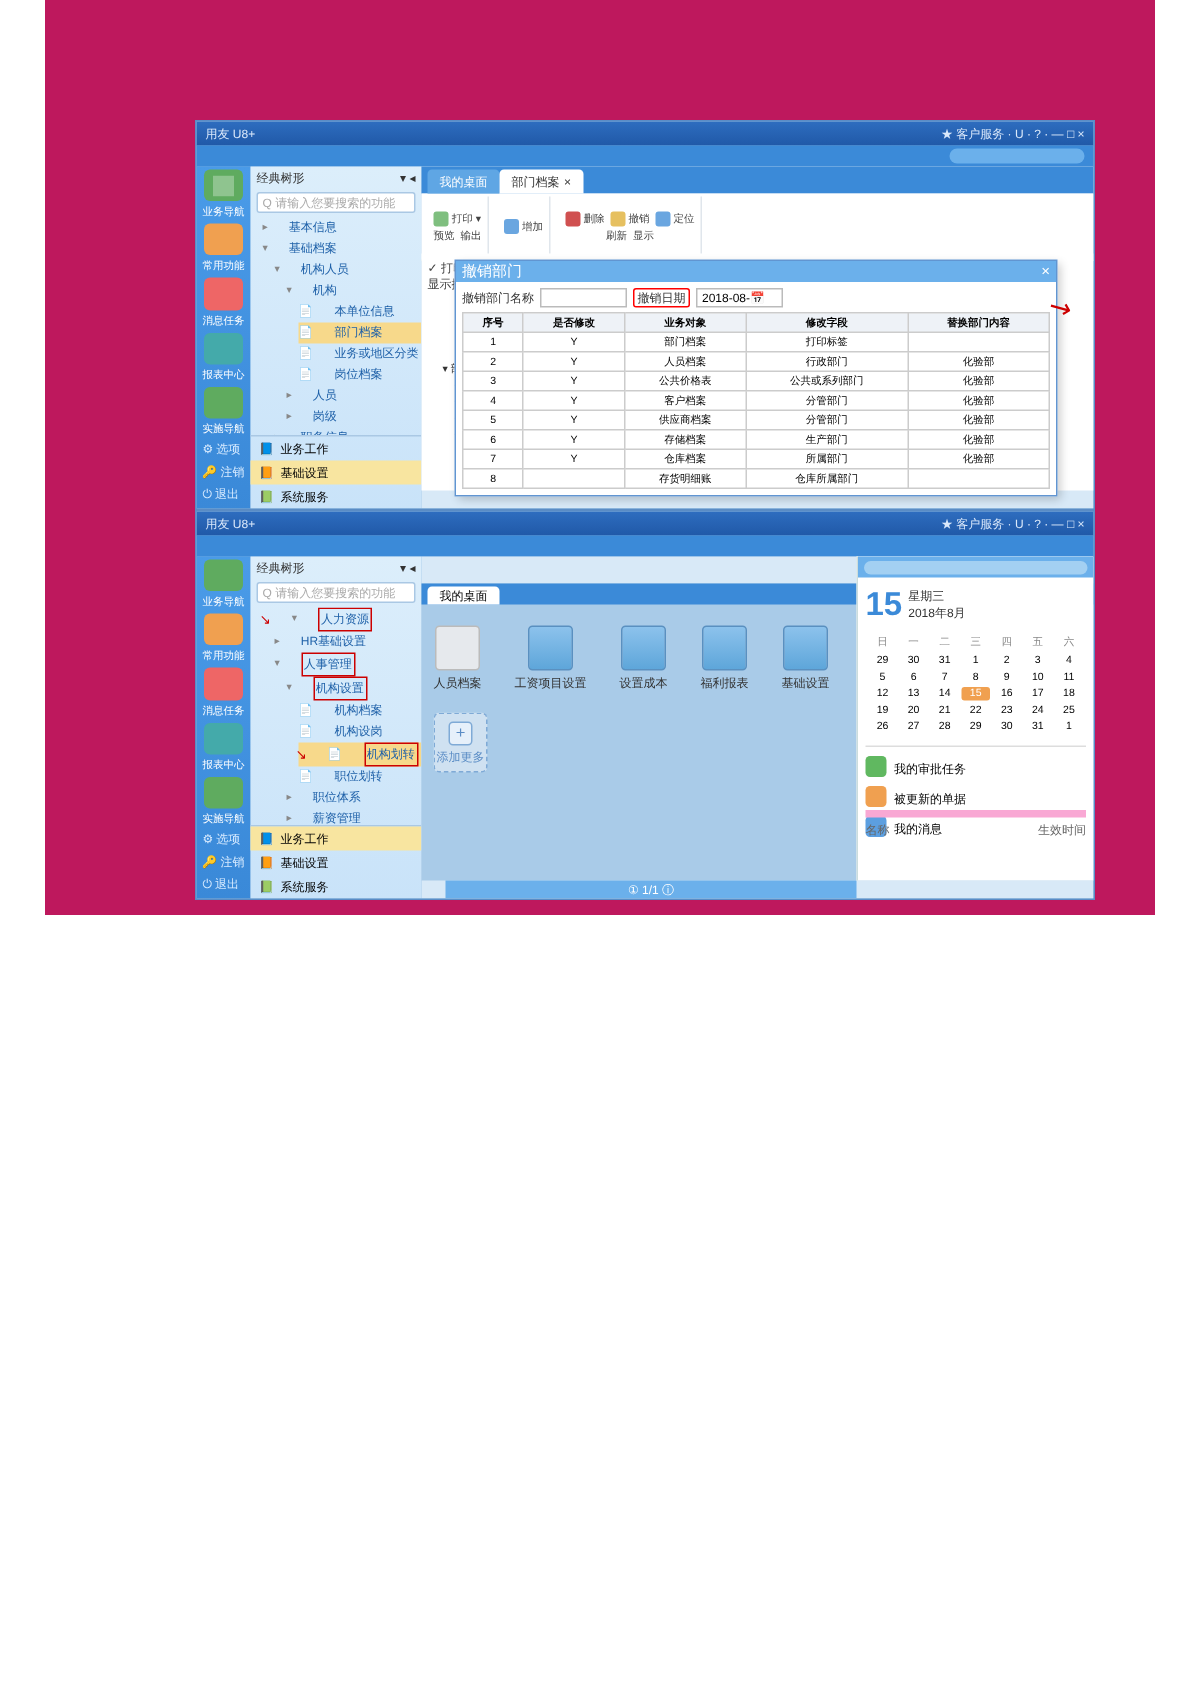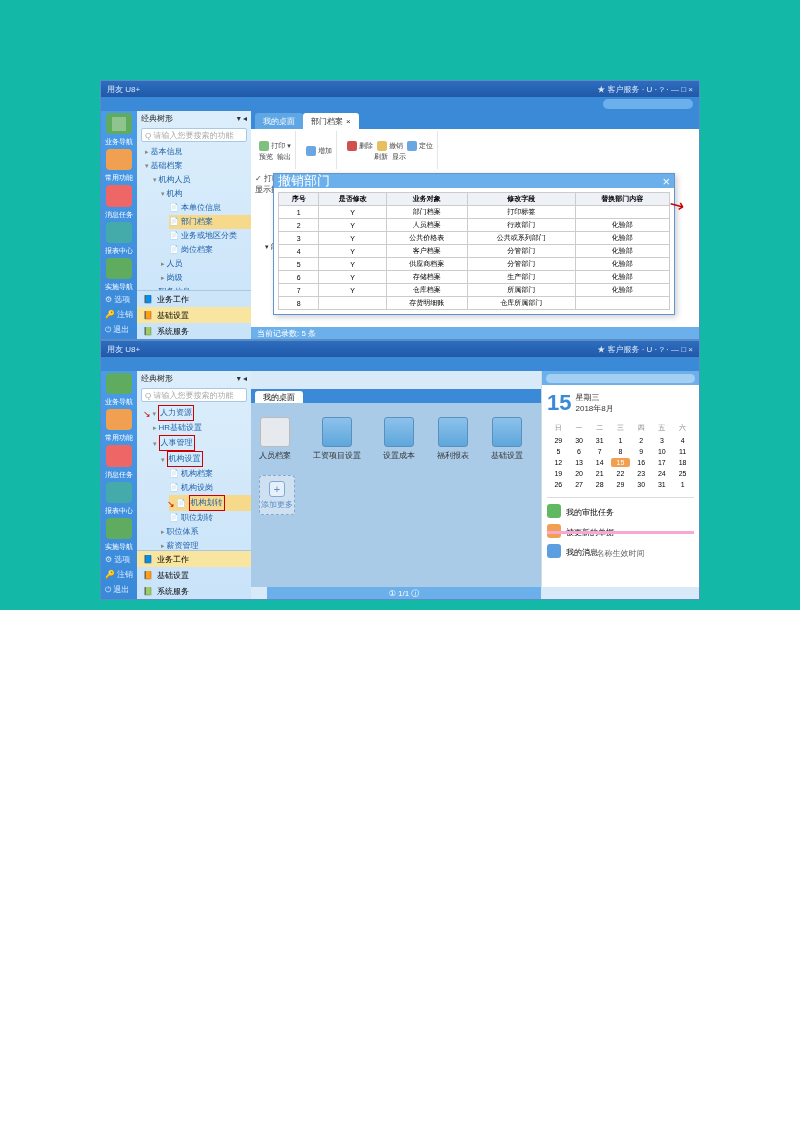--- a/index.html
+++ b/index.html
@@ -1,36 +1,36 @@
 <!DOCTYPE html>
 <html><head>
 <meta charset="utf-8">
 <style>
 body{margin:0;font-family:"Microsoft YaHei",SimSun,sans-serif;background:#fff;font-size:12px}
-.page{width:800px;margin:0 auto;background:#14b8a6}
+.page{width:740px;margin:0 auto;background:#be185d}
 .pad{padding:80px 100px 10px 100px;box-sizing:border-box}
 .screenshot{width:600px;height:260px;margin:0 auto;background:#86b5e0;border:1px solid #5a8cc5;position:relative;overflow:hidden;box-sizing:border-box}
 .titlebar{height:16px;background:linear-gradient(#2e6dbf,#2059a8);display:flex;align-items:center;padding:0 6px;color:#dbe9fb;font-size:8px;justify-content:space-between}
 .titlebar .r{display:flex;gap:4px;align-items:center}
 .attop{height:14px;background:#3b8ad8;display:flex;align-items:center;padding:0 6px;position:relative}
 .attop .search{margin-left:auto;width:90px;height:10px;background:#6bb0eb;border-radius:6px}
 .body{position:absolute;top:30px;left:0;right:0;bottom:0;display:flex}
 .iconbar{width:36px;background:linear-gradient(#4a9be8,#3a89d8);display:flex;flex-direction:column;align-items:center;padding-top:2px;gap:4px}
 .iconbar .ic{width:26px;height:26px;border-radius:4px;background:#5fab5f;display:flex;flex-direction:column;align-items:center;justify-content:center;gap:1px}
 .iconbar .ic.orange{background:#f0a050}
 .iconbar .ic svg{width:16px;height:14px}
 .iconbar .lbl{font-size:7px;color:#fff;text-align:center;line-height:1}
 .iconbar .bottom{margin-top:auto;display:flex;flex-direction:column;gap:4px;padding-bottom:4px}
 .iconbar .bottom .bi{font-size:8px;color:#d6eaff;display:flex;align-items:center;gap:2px}
 .tree{width:114px;background:linear-gradient(#dceefb,#c9e3f9);display:flex;flex-direction:column}
 .tree .hdr{height:14px;display:flex;align-items:center;padding:0 4px;font-size:8px;color:#333;justify-content:space-between}
 .tree .srch{margin:3px 4px;height:12px;background:#fff;border:1px solid #aac8e4;border-radius:2px;display:flex;align-items:center;padding:0 3px}
 .tree .srch .mg{font-size:8px;color:#aaa}
 .tree ul{list-style:none;margin:0;padding:0 0 0 8px}
-.tree li{font-size:8px;color:#1e60a8;line-height:14px;white-space:nowrap;display:flex;align-items:flex-end;gap:2px}
+.tree li{font-size:8px;color:#1e60a8;line-height:14px;white-space:nowrap;display:flex;align-items:center;gap:14px}
 .tree li.sel{background:#f7d98b}
 .tree li .tog{color:#888;font-size:7px}
 .tree li .arw{color:#c00;font-size:9px;margin-left:-2px}
 .tree li.redbox span.txt{border:1px solid #c00;padding:0 1px}
 .tree .tlst{flex:1;overflow:hidden}
 .tree .bpanel{border-top:1px solid #aac8e4;display:flex;flex-direction:column}
 .tree .bpanel .bi{height:16px;display:flex;align-items:center;padding:0 6px;font-size:8px;gap:4px}
 .tree .bpanel .bi.y{background:#f8e5a0}
 .main{flex:1;position:relative;background:#d8e9f7}
 .main .tabs{height:18px;display:flex;align-items:flex-end;gap:0;padding-left:4px;background:#3b8ad8}
@@ -43,21 +43,21 @@
 .main .rib .grp .item{display:flex;align-items:center;gap:2px}
 .main .rib .grp .item .ico{width:10px;height:10px;background:#7fbf7f;border-radius:2px}
 .main .rib .grp .item.red .ico{background:#d05050}
 .main .rib .grp .item.blue .ico{background:#6aa6e0}
 .main .rib .grp .item.yel .ico{background:#e6c060}
 .main .content{position:absolute;top:58px;left:0;right:0;bottom:12px;background:#fff;padding:4px}
 .main .content .title{text-align:center;font-size:11px;margin:2px 0 4px 0}
 .main .content .sub{font-size:8px;color:#444;display:flex;flex-direction:column;gap:0;margin-bottom:2px}
 .main .statusbar{position:absolute;bottom:0;left:0;right:0;height:12px;background:#6bb0eb;color:#fff;font-size:8px;display:flex;align-items:center;padding:0 6px}
 .dlg{position:absolute;left:22px;top:4px;width:400px;border:1px solid #6195d1;background:#fff;box-shadow:2px 2px 6px rgba(0,0,0,0.2)}
-.dlg .dhdr{height:14px;background:#6bb0eb;color:#fff;font-size:13px;display:flex;align-items:center;padding:0 4px;justify-content:space-between}
+.dlg .dhdr{height:14px;background:#6bb0eb;color:#fff;font-size:10px;display:flex;align-items:center;padding:0 4px;justify-content:space-between}
 .dlg .dbody{padding:4px;font-size:8px}
 .dlg .frow{display:flex;gap:4px;align-items:center;margin-bottom:3px}
 .dlg .frow .flbl{color:#333}
 .dlg .frow .fval{border:1px solid #bbb;height:11px;padding:0 3px;min-width:50px;display:flex;align-items:center}
 .dlg .frow .fred{border:1px solid red;padding:0 2px;border-radius:2px}
 .dlg .redarrow{position:absolute;top:20px;right:-10px;color:#c00;font-size:18px;transform:rotate(-30deg)}
 .dlg table{border-collapse:collapse;width:100%;font-size:7px}
 .dlg th,.dlg td{border:1px solid #ccc;padding:1px 3px;text-align:center}
 .dlg th{background:#eef2f7}
 .depttree{position:absolute;top:72px;left:6px;width:60px;font-size:7px;color:#333}
@@ -86,21 +86,21 @@
 .rside .cal td{padding:1px 2px}
 .rside .cal .hd td{color:#888}
 .rside .cal .today{background:#f0a050;color:#fff;border-radius:2px}
 .rside .sep{height:1px;background:#ddd;margin:6px 0}
 .rside .todo{display:flex;flex-direction:column;gap:6px;font-size:8px}
 .rside .todo .ti{display:flex;align-items:flex-end;gap:5px}
 .rside .todo .tic{width:14px;height:14px;border-radius:3px}
 .rside .todo .t1{background:#60b860}
 .rside .todo .t2{background:#f0a050}
 .rside .todo .t3{background:#5c9fe0}
-.rside .foot{position:absolute;bottom:28px;left:5px;right:5px;border-top:3px solid #f9a8d4;padding-top:14px;display:flex;justify-content:center;font-size:8px;color:#666}
+.rside .foot{position:absolute;bottom:28px;left:5px;right:5px;border-top:5px solid #f9a8d4;padding-top:3px;display:flex;justify-content:space-between;font-size:8px;color:#666}
 .pager{position:absolute;bottom:0;left:16px;right:158px;height:12px;background:#6bb0eb;color:#fff;font-size:8px;display:flex;align-items:center;justify-content:center;gap:6px}
 </style>
 </head>
 <body>
 
 <div class="page">
 <div class="pad">
 
 <div class="screenshot">
   <div class="titlebar">
@@ -263,20 +263,26 @@
             <li>00013</li>
           </ul>
                 </ul>
         </div>
         <div class="dlg">
           <div class="dhdr">
                   <span>撤销部门</span>
                   <span>×</span>
                 </div>
           <div class="dbody">
+            <div class="frow">
+              <span class="flbl">撤销部门名称</span>
+              <span class="fval"></span>
+              <span class="flbl fred">撤销日期</span>
+              <span class="fval"><span>2018-08-</span>📅</span>
+            </div>
             <span class="redarrow">↘</span>
             <table>
               <tbody>
                       <tr>
                         <th>序号</th>
                         <th>是否修改</th>
                         <th>业务对象</th>
                         <th>修改字段</th>
                         <th>替换部门内容</th>
                       </tr>
@@ -335,23 +341,20 @@
                         <td>存货明细账</td>
                         <td>仓库所属部门</td>
                         <td></td>
                       </tr>
             </tbody>
                   </table>
           </div>
 
         </div>
       </div>
-      <div class="statusbar">
-              <span>当前记录数: 5 条</span>
-            </div>
     </div>
   </div>
 </div>
 
 
 <div class="screenshot">
   <div class="titlebar">
     <span>用友 U8+</span>
     <span class="r">
             <span>★ 客户服务 · U · ? · — □ ×</span>

